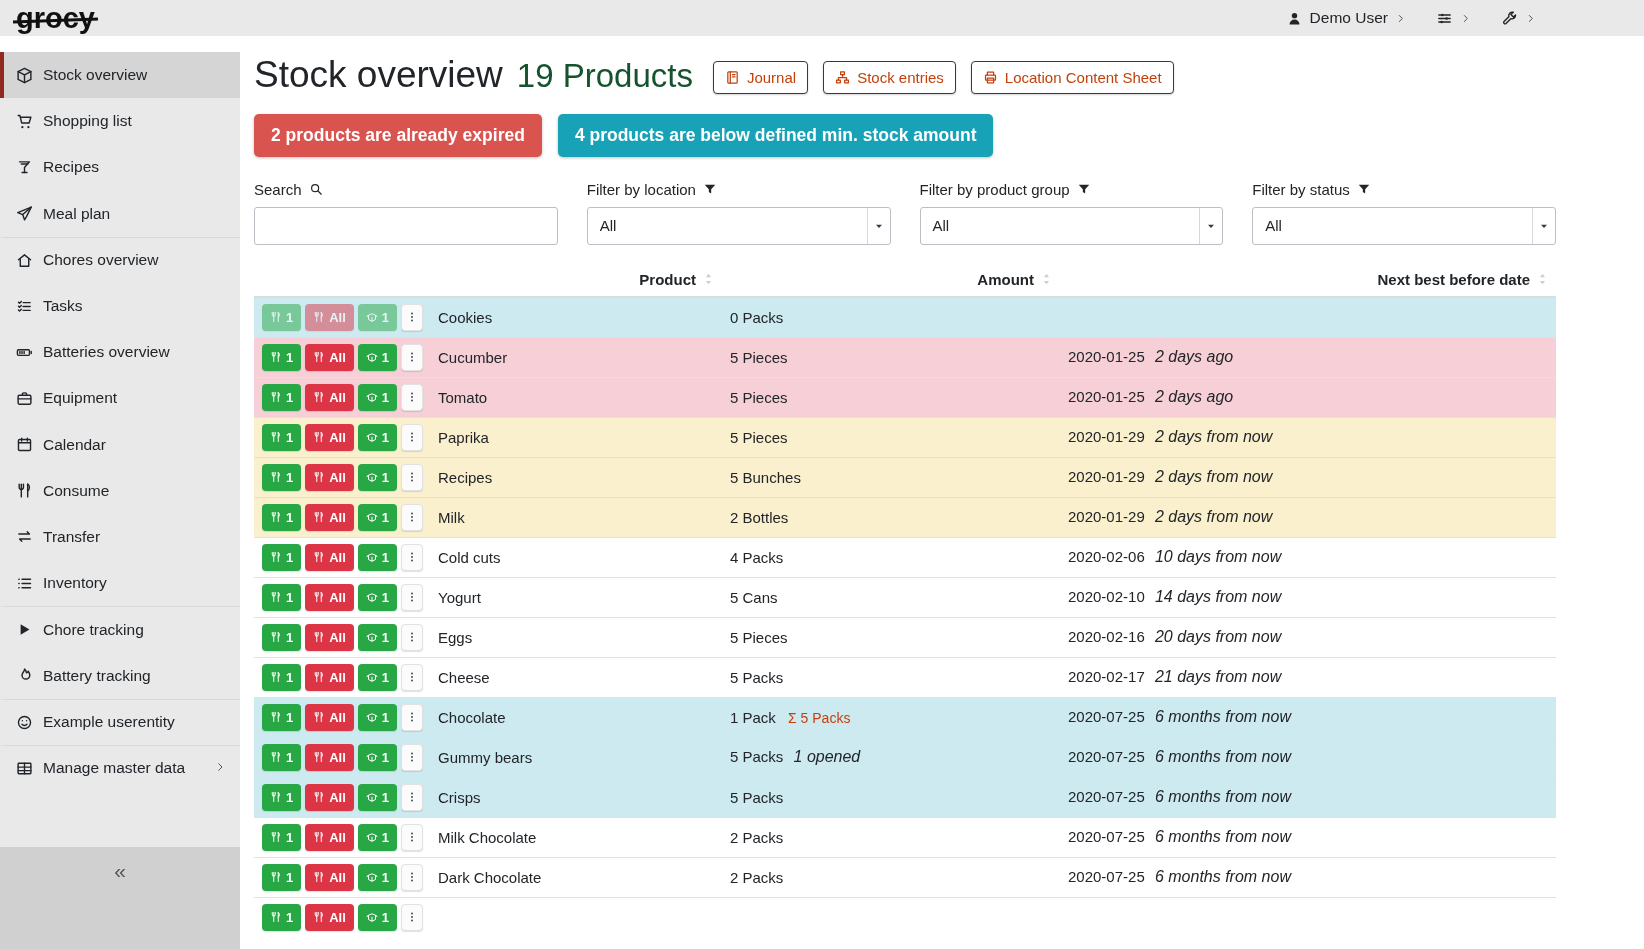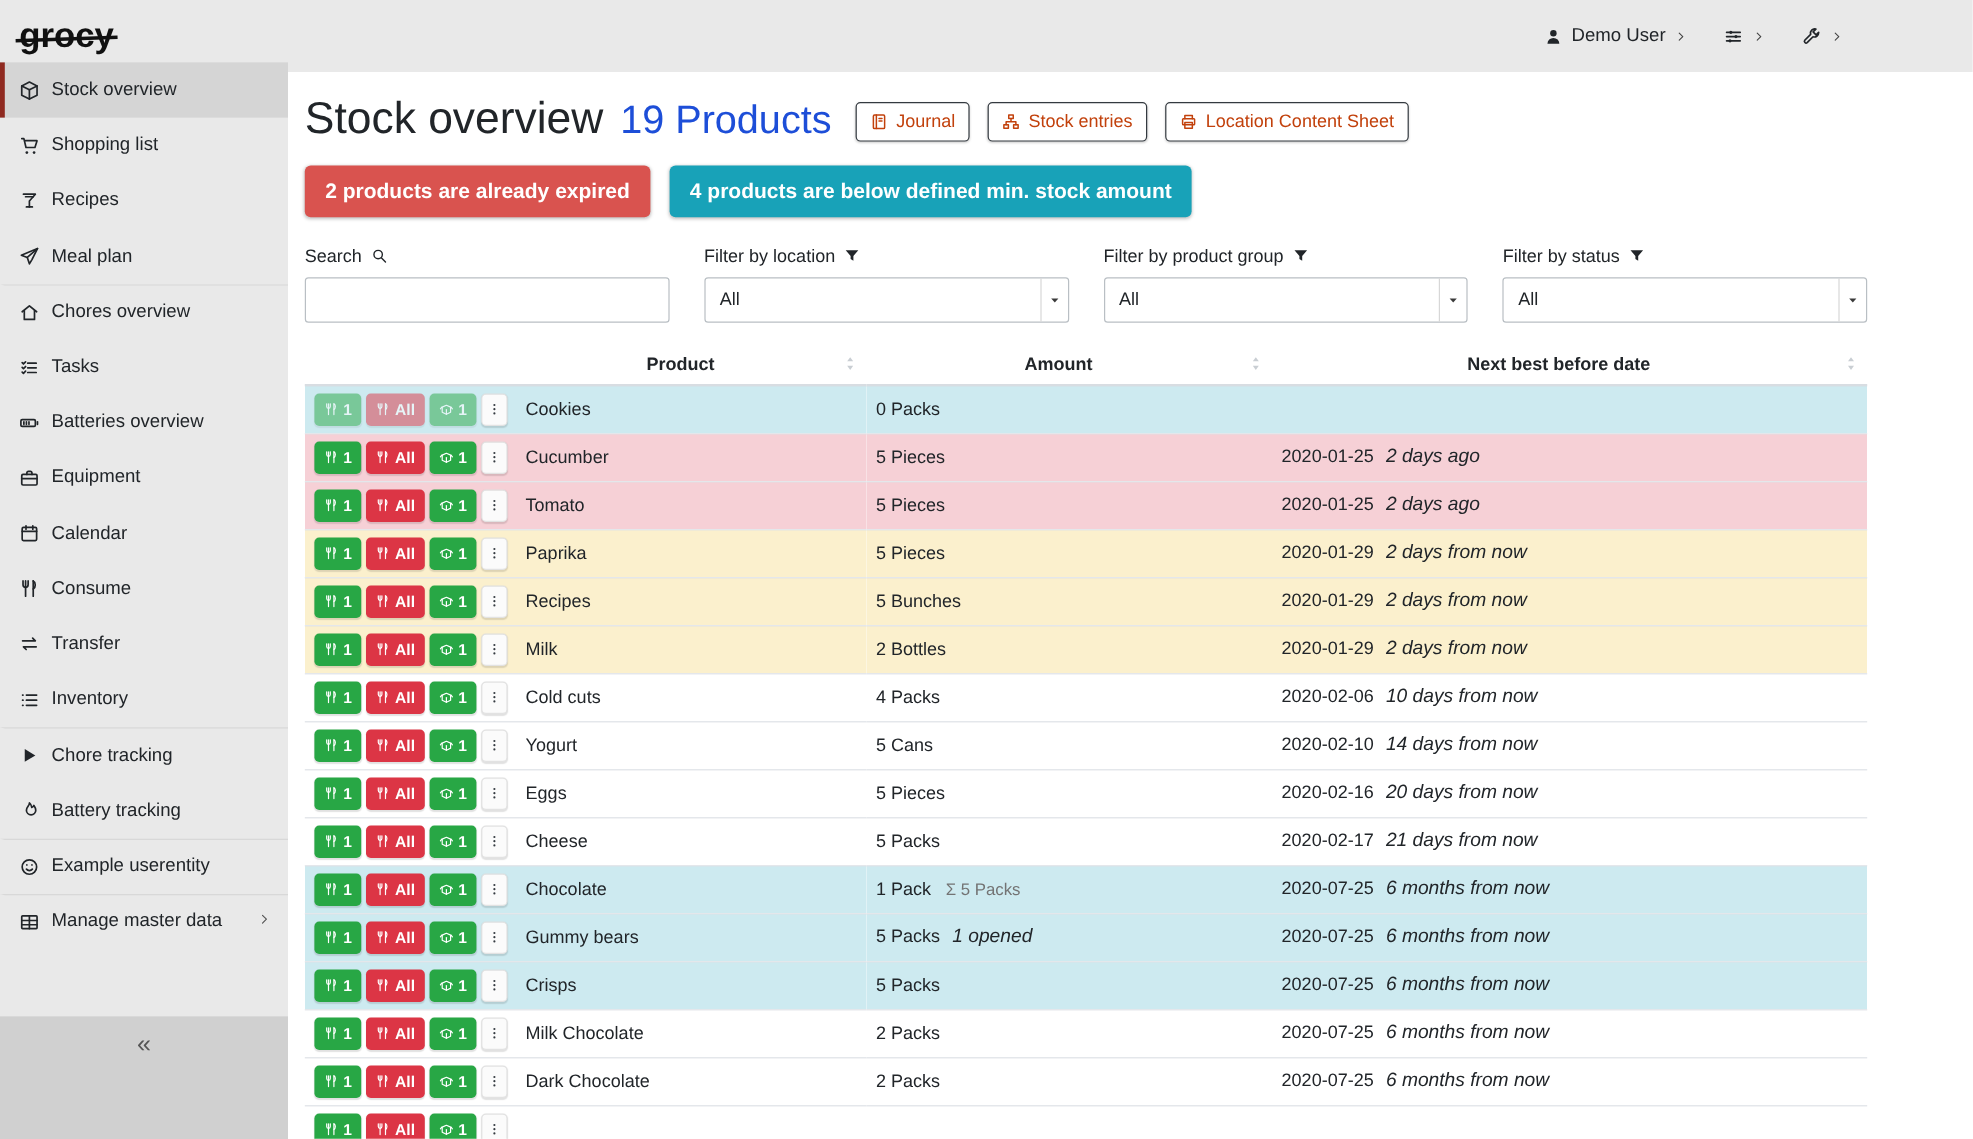--- a/index.html
+++ b/index.html
@@ -7,21 +7,21 @@
     --btn-green:#28a745; --btn-red:#dc3545;
     --row-warning:#fbf0cd; --row-danger:#f6d0d6; --row-info:#cdeaf0;
   }
   *{box-sizing:border-box}
   html,body{margin:0;padding:0}
   body{width:1644px;height:949px;overflow:hidden;font-family:"Liberation Sans",sans-serif;color:#212529;background:#fff}
   [data-icon]{display:inline-flex;align-items:center}
   svg.icon{flex:none;width:16px;height:16px}
 
   
-  .topbar{height:60px;background:#e9e9e9;display:flex;align-items:center;justify-content:space-between;padding:0 108px 0 16px}
+  .topbar{height:36px;background:#e9e9e9;display:flex;align-items:center;justify-content:space-between;padding:0 108px 0 16px}
   .logo{font-size:29px;font-weight:700;color:#111;cursor:pointer;line-height:1}
   .logo span{position:relative;display:inline-block}
   .logo span::after{content:"";position:absolute;left:-3px;right:-3px;top:52%;height:3px;background:#111;transform:rotate(-2deg)}
   .topbar-right{display:flex;align-items:center;gap:30px}
   .topbar-item{display:flex;align-items:center;gap:7px;font-size:15.5px;cursor:pointer;color:#212529}
   .topbar-item svg.icon{width:17px;height:17px}
   .topbar-item .chev svg.icon{width:11px;height:11px;color:#444}
 
   
   .sidebar{position:fixed;left:0;top:52px;bottom:0;width:240px;background:#e9e9e9;z-index:5}
@@ -30,21 +30,21 @@
   .side-item.active{background:#d5d5d5;border-left-color:#8f2a20}
   .side-item.divider{border-top:1px solid #d8d8d8}
   .ml-auto{margin-left:auto}
   .chev-sm svg.icon{width:12px;height:12px;color:#555}
   .sidebar-footer{position:absolute;bottom:0;left:0;right:0;height:102px;background:#d0d0d0;display:flex;justify-content:center;align-items:flex-start;padding-top:12px;font-size:21px;color:#555;cursor:pointer}
 
   
   .content{margin-left:240px;padding:12px 88px 0 14px}
   .title-row{display:flex;align-items:flex-start;gap:14px}
   h1{margin:6px 0 0;font-size:37px;font-weight:500;line-height:1.15}
-  .subtitle{font-size:33px;color:#1d4ed8;margin-top:10px;line-height:1.1}
+  .subtitle{font-size:33px;color:#14532d;margin-top:10px;line-height:1.1}
   .title-buttons{display:flex;gap:15px;margin-left:6px;margin-top:13px}
   .toolbar-btn{display:inline-flex;align-items:center;gap:7px;background:#fff;border:1px solid #343a40;border-radius:4px;padding:7px 11px;font-size:15px;font-family:inherit;color:#c2410c;cursor:pointer;box-shadow:0 1px 2px rgba(0,0,0,.18)}
   .toolbar-btn svg.icon{width:15px;height:15px}
 
   .alerts{display:flex;gap:16px;margin-top:17px}
   .alert{padding:11px 17px;border-radius:5px;font-size:17.5px;font-weight:700;box-shadow:0 1px 3px rgba(0,0,0,.25);cursor:pointer;white-space:nowrap}
   .alert-warning{background:var(--warning);color:#212529}
   .alert-danger{background:var(--danger);color:#fff}
   .alert-info{background:var(--info);color:#fff}
 
@@ -52,35 +52,35 @@
   .filter-block label{display:flex;align-items:center;gap:7px;font-size:15px;margin-bottom:9px;color:#212529}
   .filter-block label svg.icon{width:14px;height:14px}
   .text-input,.select{height:38px;border:1px solid #b9bfc4;border-radius:3px;background:#fff;font-size:15px;width:100%;color:#212529}
   .text-input{padding:0 10px;font-family:inherit}
   .select{display:flex;align-items:center;justify-content:space-between;padding-left:12px;cursor:pointer}
   .select .caret{border-left:1px solid #d7d7d7;align-self:stretch;display:flex;align-items:center;padding:0 5px;color:#3a3a3a}
   .select .caret svg.icon{width:12px;height:12px}
 
   table{width:100%;border-collapse:collapse;table-layout:fixed;margin-top:18px}
   col.col-actions{width:176px} col.col-product{width:292px} col.col-amount{width:338px}
-  th{text-align:center;font-size:15px;font-weight:700;padding:8px 26px 8px 8px;border-bottom:2px solid #d8dde2;position:relative}
+  th{text-align:right;font-size:15px;font-weight:700;padding:8px 26px 8px 8px;border-bottom:2px solid #d8dde2;position:relative}
   th .sort{position:absolute;right:6px;top:50%;transform:translateY(-50%);color:#c9ced3}
   th .sort svg.icon{width:15px;height:15px}
   td{padding:6px 8px;border-top:1px solid #dee2e6;font-size:15px;height:40px;vertical-align:middle;white-space:nowrap;overflow:hidden}
   tr.row-danger td{background:var(--row-danger)}
   tr.row-warning td{background:var(--row-warning)}
   tr.row-info td{background:var(--row-info)}
   .btn{display:inline-flex;align-items:center;gap:4px;height:27px;padding:0 8px;border:none;border-radius:4px;font-size:13px;font-weight:700;color:#fff;font-family:inherit;cursor:pointer;vertical-align:middle;box-shadow:0 1px 1px rgba(0,0,0,.12)}
   .btn+.btn{margin-left:4px}
   .btn-green{background:var(--btn-green)}
   .btn-red{background:var(--btn-red)}
   .btn-light{background:#fbfbfb;color:#343a40;border:1px solid #e2e2e2;padding:0 4px}
   .btn svg.icon{width:12px;height:12px}
   .muted .btn-green,.muted .btn-red{opacity:.5}
-  .sum{color:#737373;margin-left:8px;font-size:14px}
+  .sum{color:#c2410c;margin-left:8px;font-size:14px}
   .note{font-size:16px;margin-left:6px;font-style:italic}
 </style>
 </head>
 <body>
 
 <header class="topbar">
   <div class="logo"><span>grocy</span></div>
   <div class="topbar-right">
     <div class="topbar-item">
       <span data-icon="person-icon">

